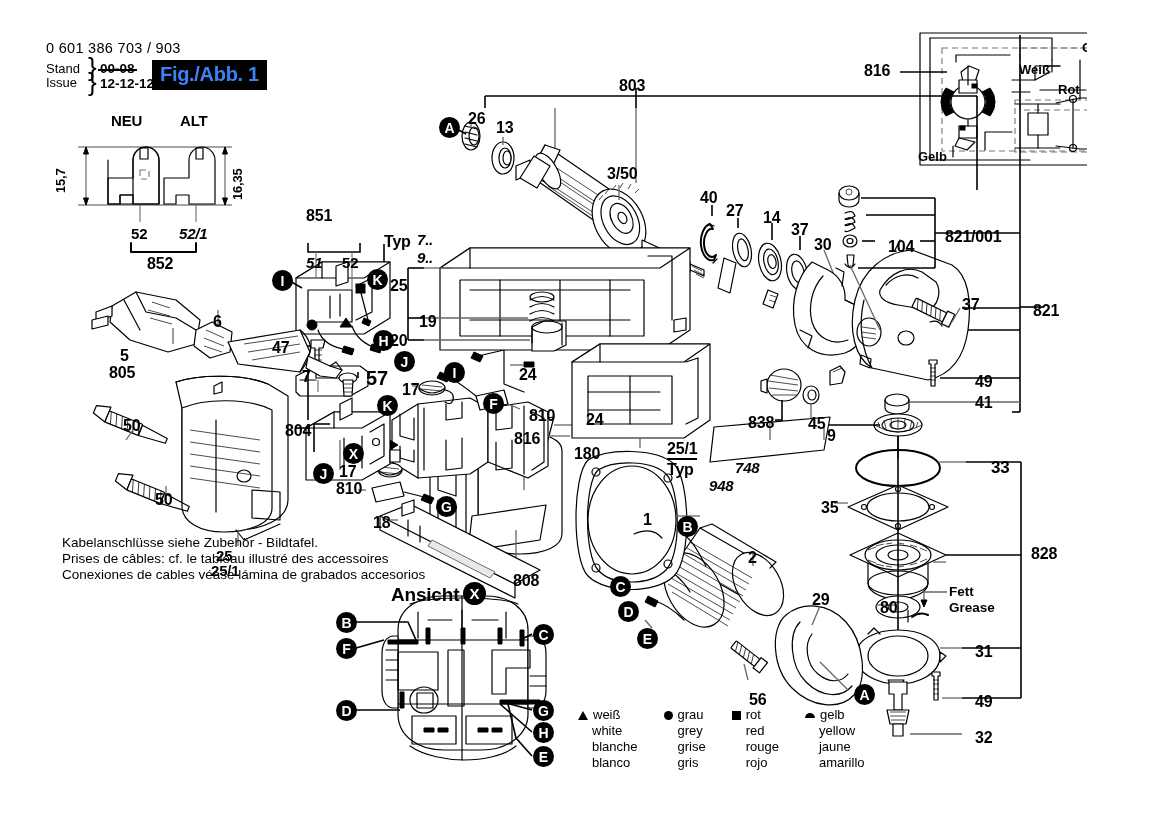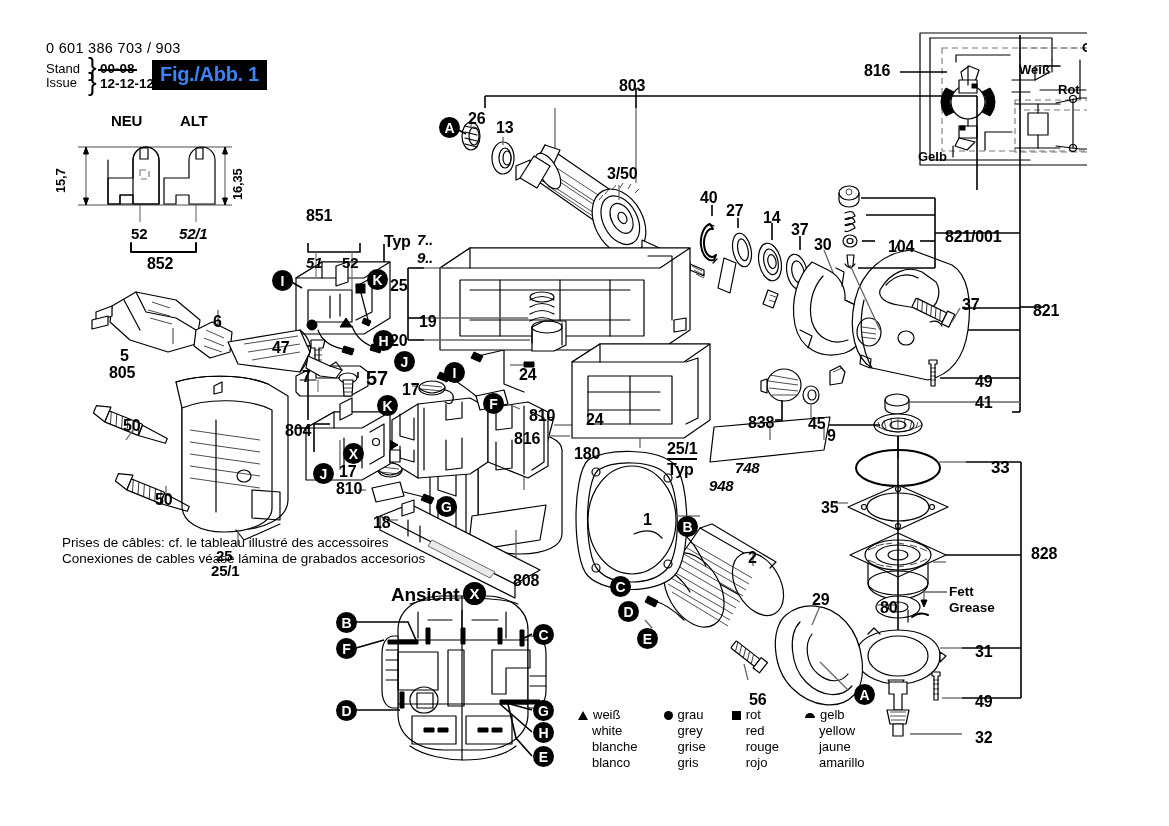--- a/index.html
+++ b/index.html
@@ -934,20 +934,21 @@
   <div class="lbl it" style="left:735px;top:460px;font-size:15px;">748</div>
   <div class="lbl it" style="left:709px;top:478px;font-size:15px;">948</div>
 
   <div class="lbl" style="left:216px;top:548px;">25</div>
   <div class="lbl" style="left:211px;top:563px;">25/1</div>
 
   <div class="plain b" style="left:949px;top:584px;">Fett</div>
   <div class="plain b" style="left:949px;top:600px;">Grease</div>
 
   <div class="txtblock" style="left:62px;top:535px;">
+    <div>Kabelanschlüsse siehe Zubehör - Bildtafel.</div>
     <div>Prises de câbles: cf. le tableau illustré des accessoires</div>
     <div>Conexiones de cables véase lámina de grabados accesorios</div>
   </div>
 
 
   <div class="lbl" style="left:391px;top:585px;font-size:19px;">Ansicht</div>
   <div class="bub big" style="left:463px;top:582px;">
       <span>X</span>
     </div>
 

